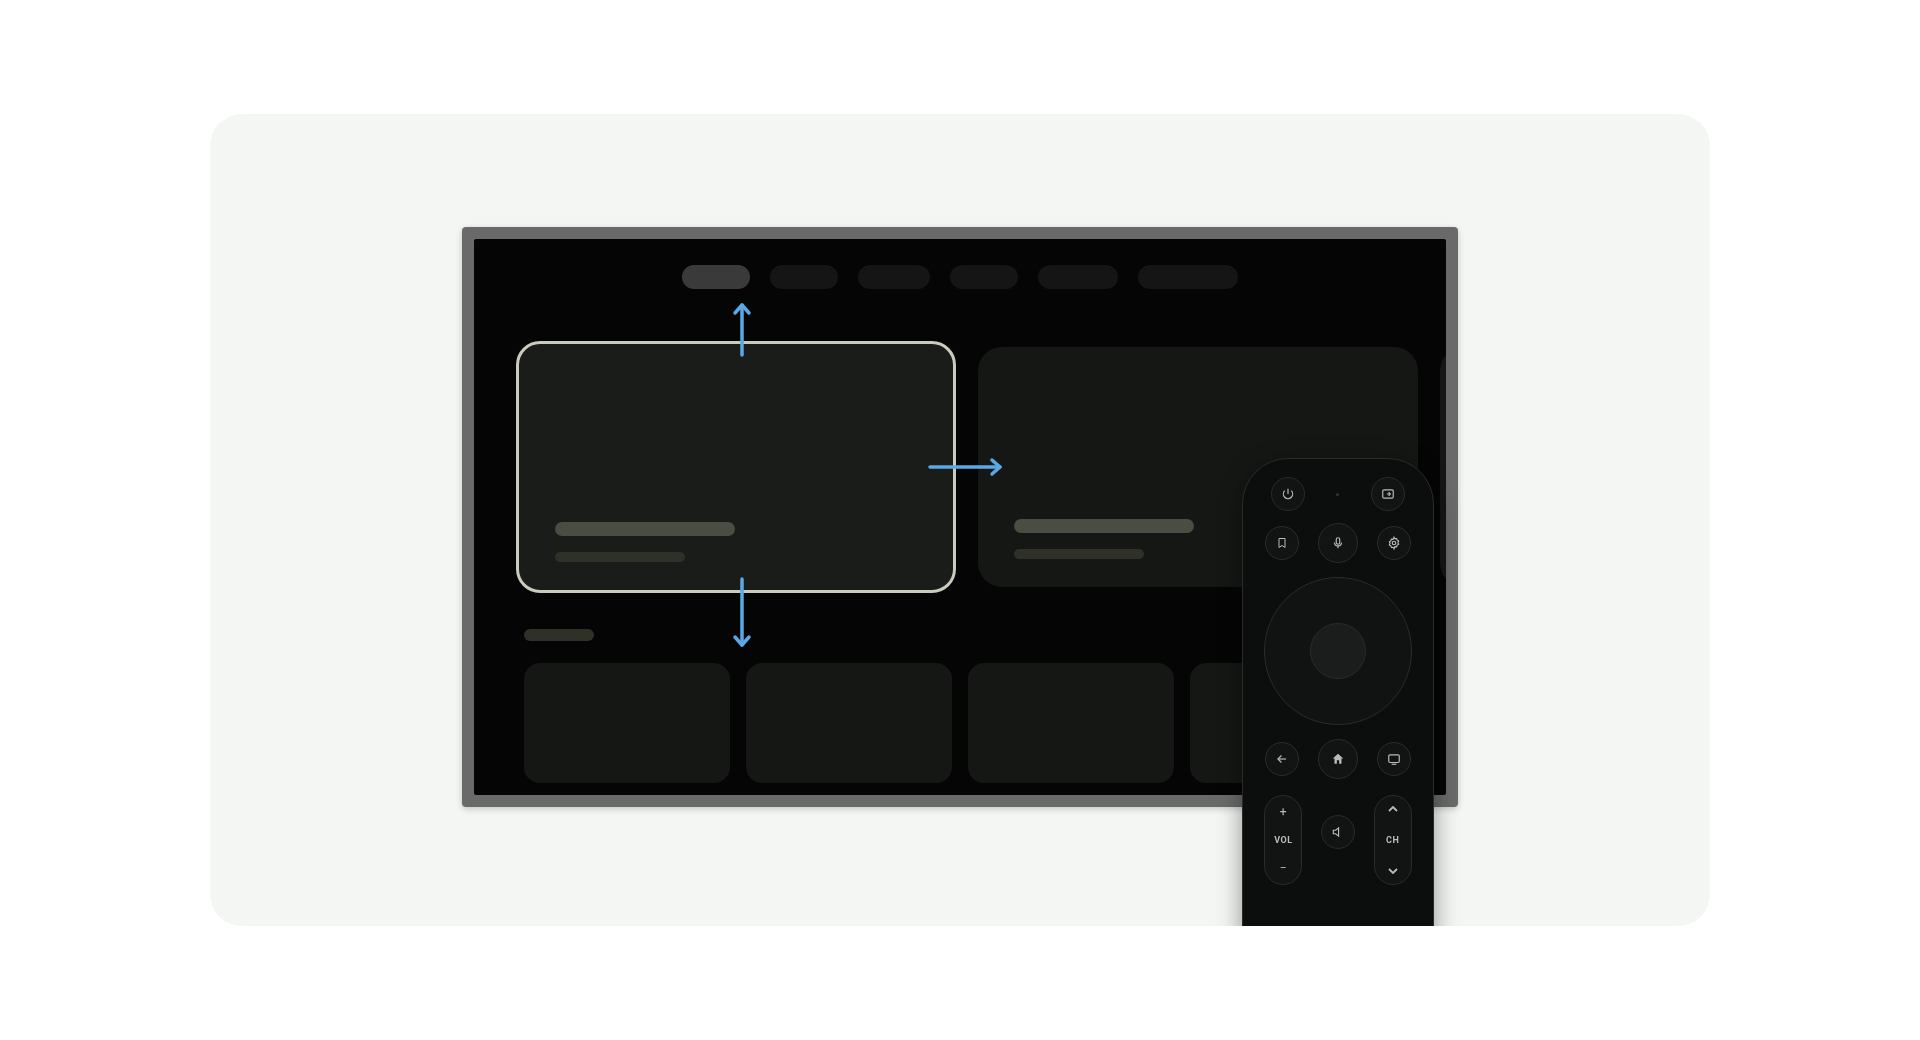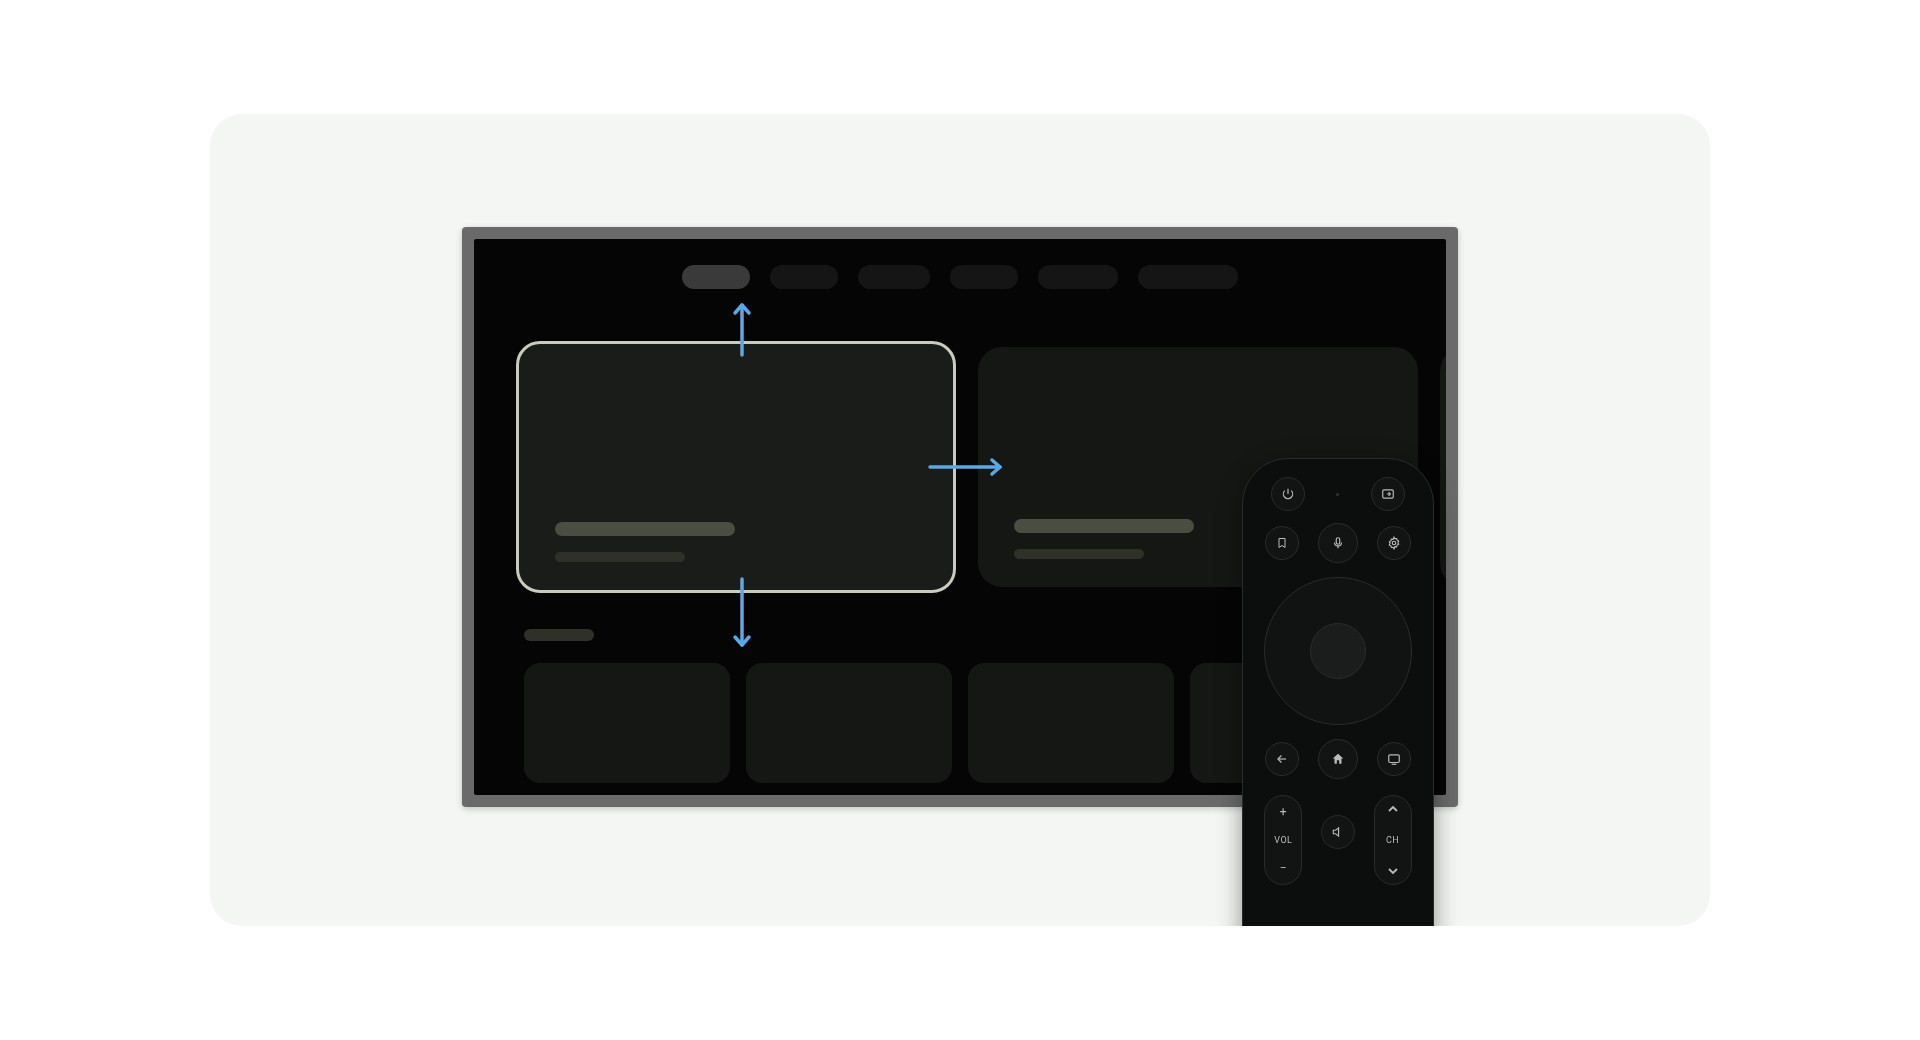--- a/index.html
+++ b/index.html
@@ -201,21 +201,21 @@
     display: flex;
     flex-direction: column;
     align-items: center;
     justify-content: space-between;
     padding: 10px 0;
     color: #b8bcbc;
     font-size: 9px;
     letter-spacing: 0.5px;
   }
   .rocker .end { cursor: pointer; font-size: 12px; line-height: 1; }
-  .rocker .lbl { font-weight: 400; }
+  .rocker .lbl { font-weight: 700; }
   .mute-col {
     display: flex;
     align-items: flex-start;
     padding-top: 20px;
   }
 
 </style>
 </head>
 <body>
 

